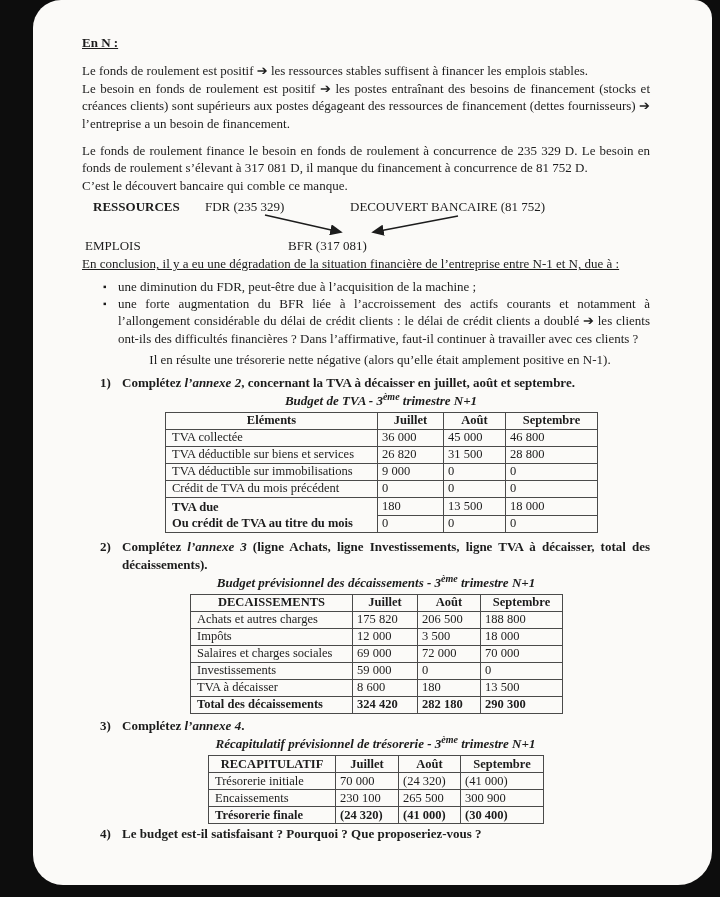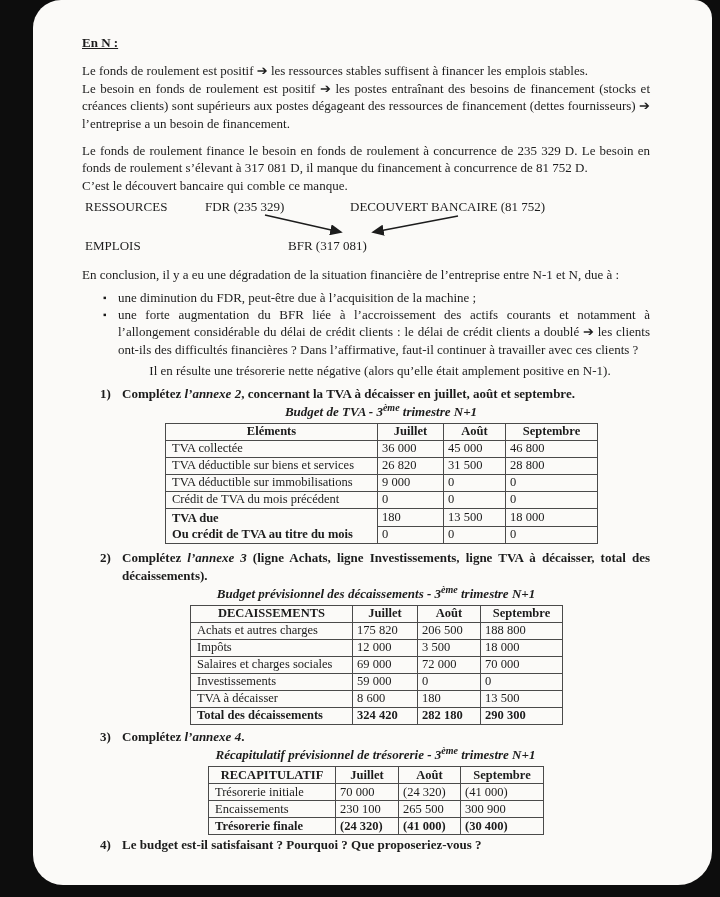--- a/index.html
+++ b/index.html
@@ -20,21 +20,21 @@
     padding:34px 62px 0 49px;
     font-size:13px;line-height:17.4px;
   }
   .i{font-style:italic;}
   .just{text-align:justify;}
   sup{font-size:10px;vertical-align:super;line-height:0;}
 
   .heading-enn{font-weight:bold;text-decoration:underline;margin-bottom:11px;}
   .para{margin:0;}
   .gap10{margin-top:10px;}
-  .gap4{margin-top:12px;}
+  .gap4{margin-top:1px;text-decoration:underline;}
 
   
   .diagram{position:relative;height:56px;margin-top:4px;}
   .diagram .lab{position:absolute;white-space:nowrap;}
   .diagram svg{position:absolute;left:0;top:14px;}
 
   
   .bullets{margin:5px 0 0 0;}
   .bullet-row{display:flex;}
   .bullet-mark{width:15px;margin-left:21px;flex:none;font-size:10px;line-height:17.4px;}
@@ -79,21 +79,21 @@
 
     <div class="heading-enn">En N :</div>
 
     <p class="para">Le fonds de roulement est positif ➔ les ressources stables suffisent à financer les emplois stables.</p>
     <p class="para just">Le besoin en fonds de roulement est positif ➔ les postes entraînant des besoins de financement (stocks et créances clients) sont supérieurs aux postes dégageant des ressources de financement (dettes fournisseurs) ➔ l’entreprise a un besoin de financement.</p>
 
     <p class="para just gap10">Le fonds de roulement finance le besoin en fonds de roulement à concurrence de 235 329 D. Le besoin en fonds de roulement s’élevant à 317 081 D, il manque du financement à concurrence de 81 752 D.</p>
     <p class="para">C’est le découvert bancaire qui comble ce manque.</p>
 
     <div class="diagram">
-      <span class="lab" style="left:3px;top:0;">RESSOURCES</span>
+      <span class="lab" style="left:11px;top:0;font-weight:bold;">RESSOURCES</span>
       <span class="lab" style="left:123px;top:0;">FDR (235 329)</span>
       <span class="lab" style="left:268px;top:0;">DECOUVERT BANCAIRE (81 752)</span>
       <svg width="581" height="26">
         <defs>
           <marker id="ah" markerWidth="9" markerHeight="8" refX="7" refY="4" orient="auto">
             <path d="M0,0 L9,4 L0,8 z" fill="#1c1c1c"></path>
           </marker>
         </defs>
         <line x1="183" y1="3" x2="258" y2="20" stroke="#1c1c1c" stroke-width="1.4" marker-end="url(#ah)"></line>
         <line x1="376" y1="4" x2="292" y2="20" stroke="#1c1c1c" stroke-width="1.4" marker-end="url(#ah)"></line>

